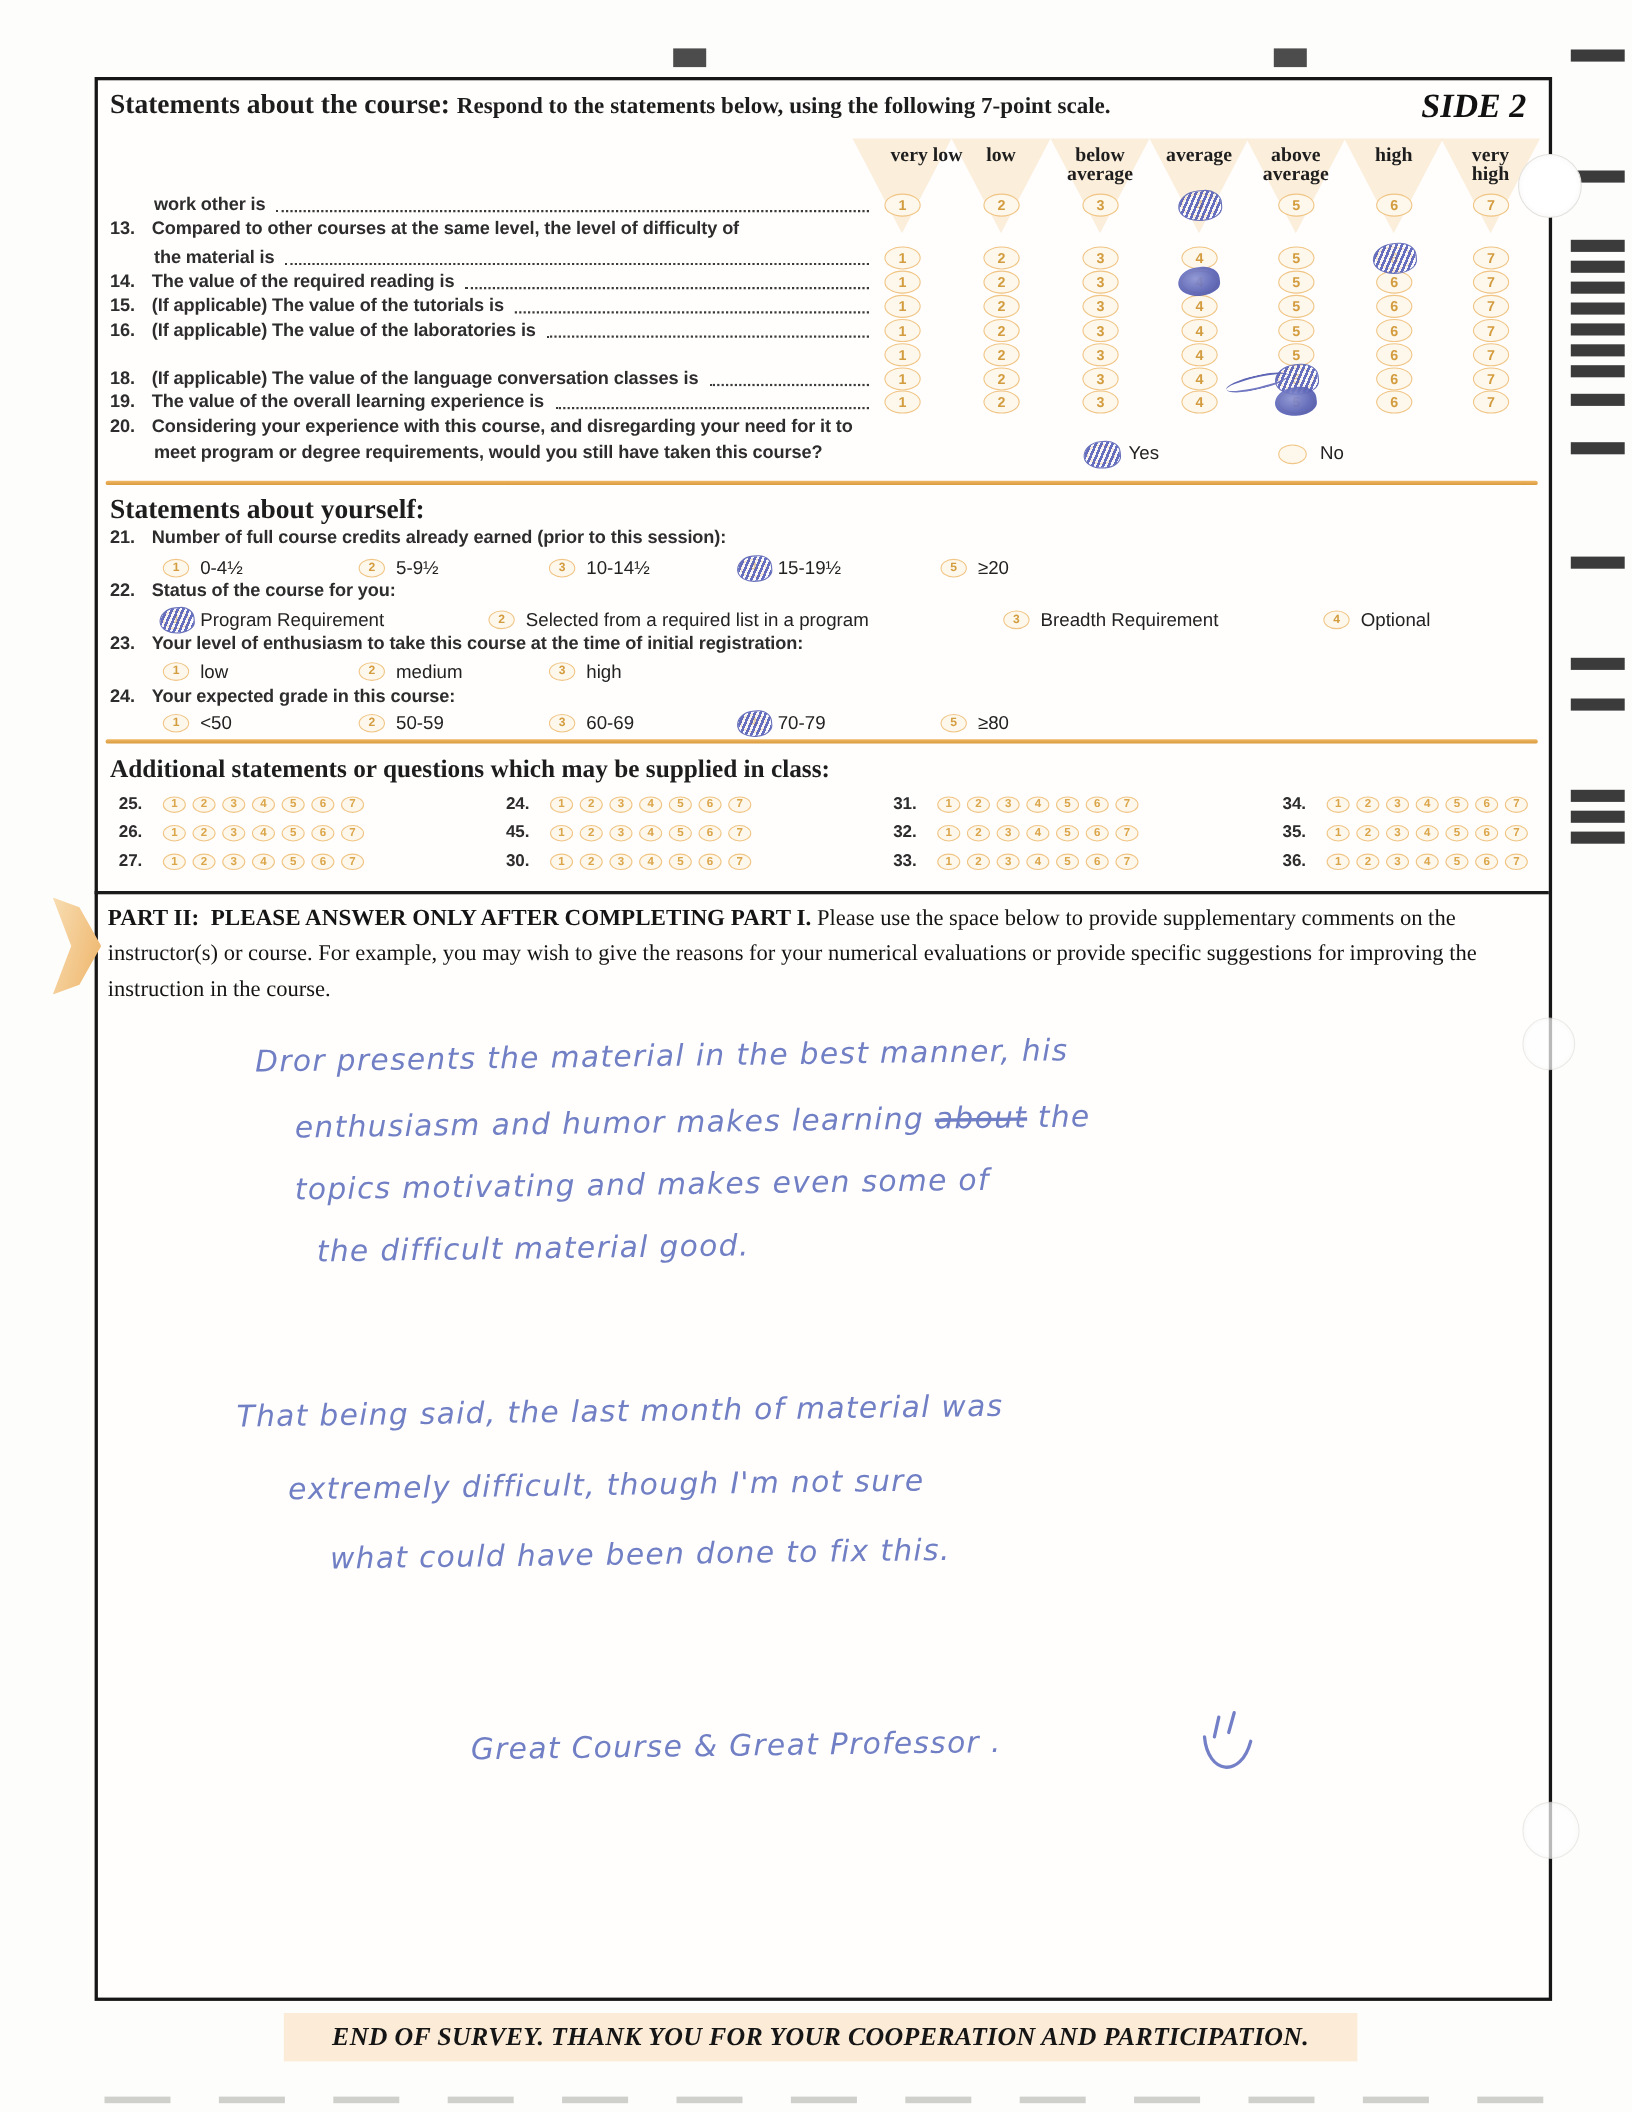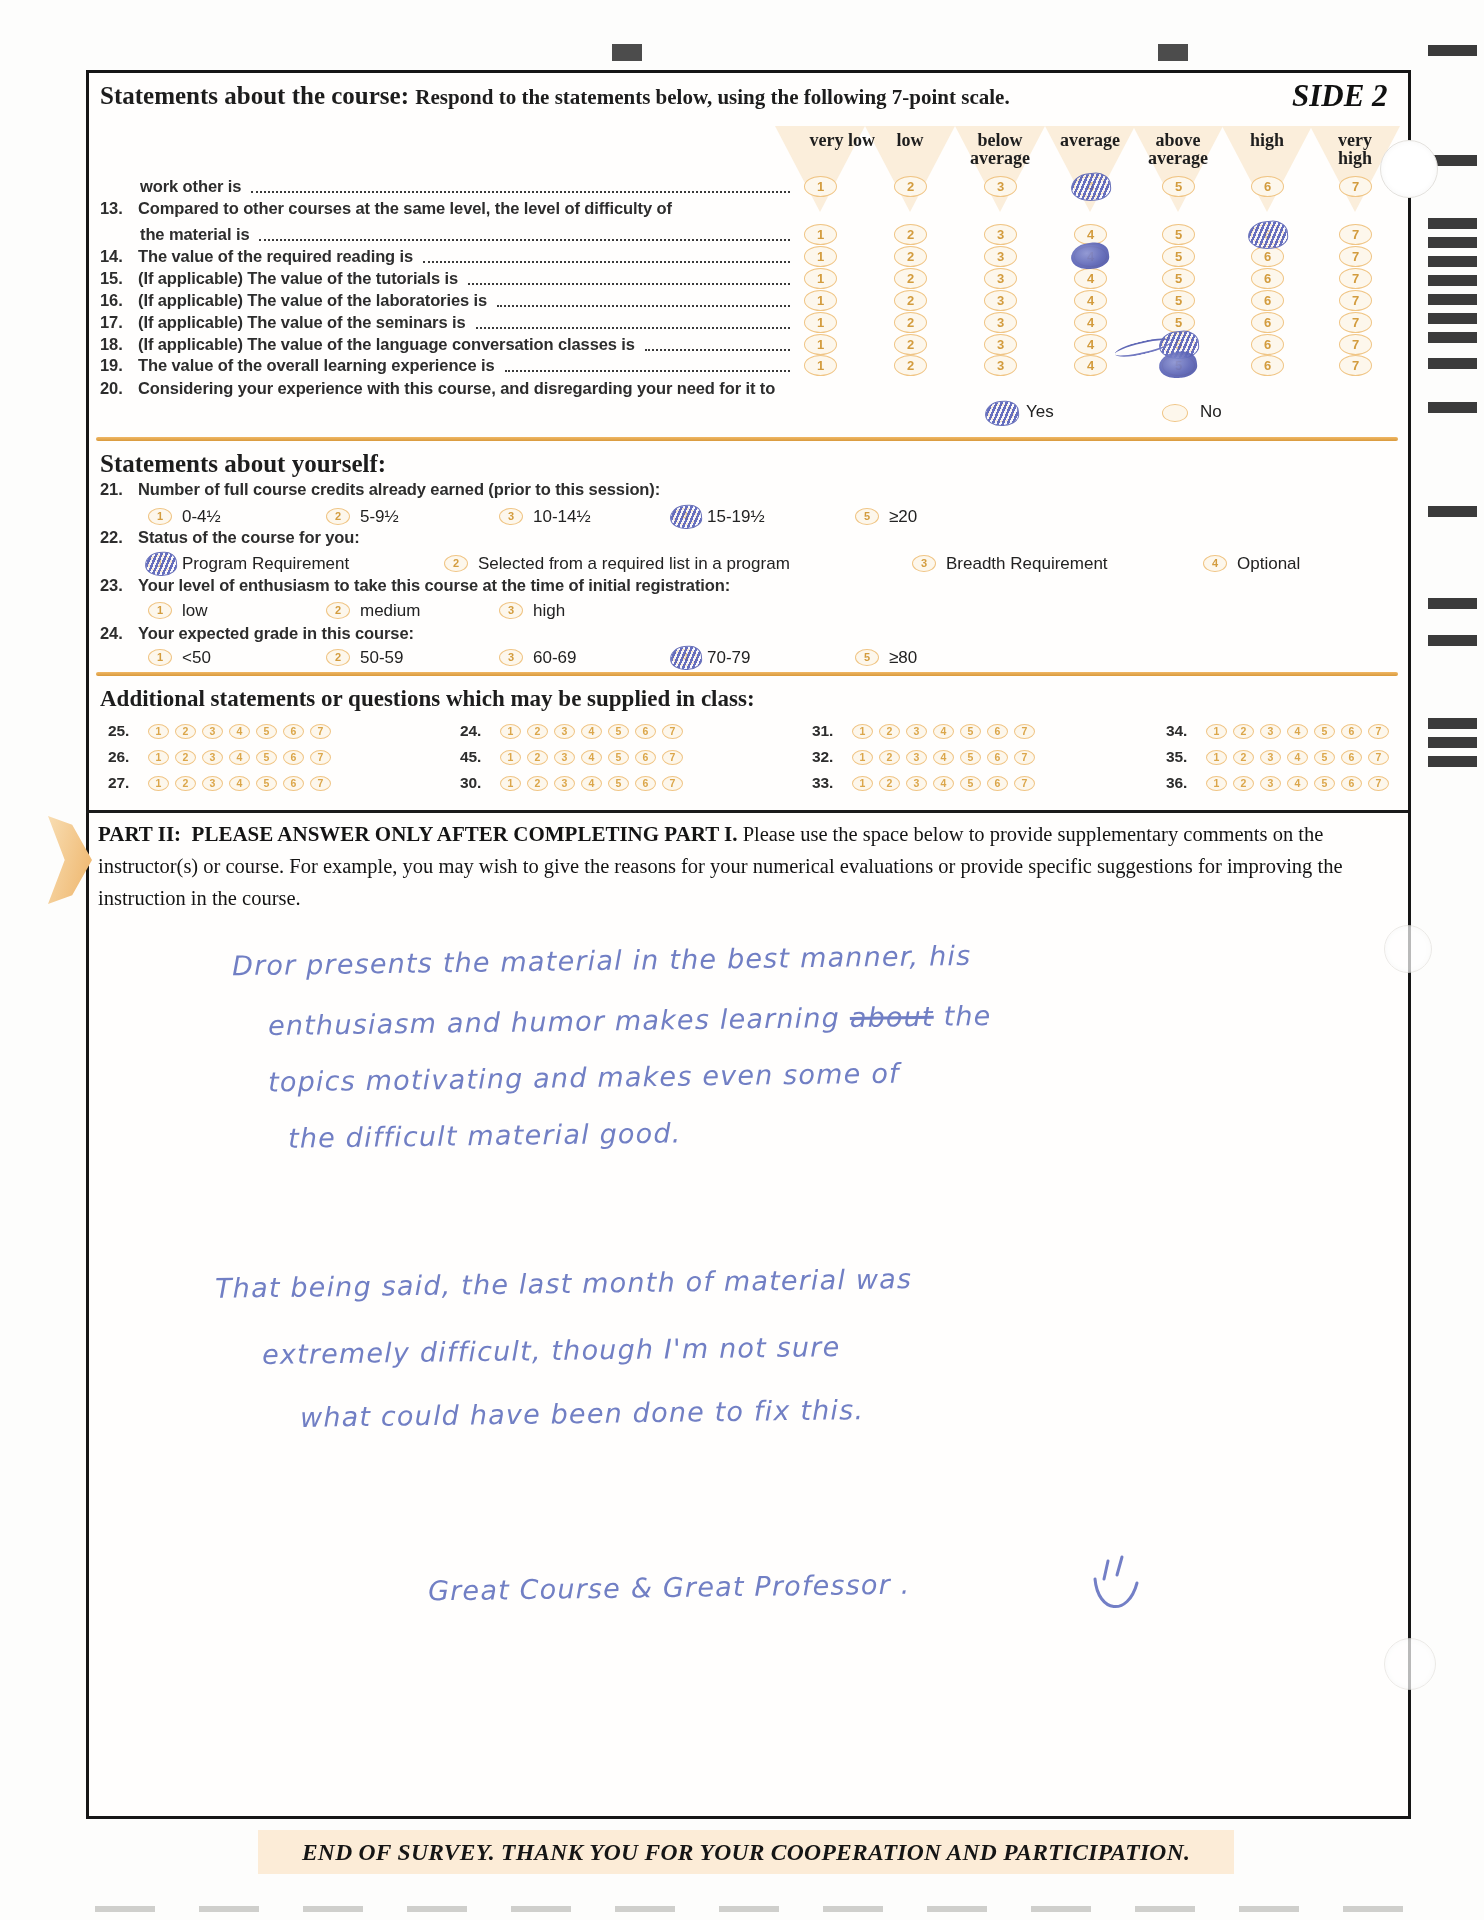--- a/index.html
+++ b/index.html
@@ -71,20 +71,23 @@
     <span>Statements about the course:</span>
     <span style="font-size:21px;">Respond to the statements below, using the following 7-point scale.</span>
   </div>
   <div class="abs side2" style="left:1292px;top:78px;">SIDE 2</div>
 
   <div id="gen-root"></div>
 
   <div class="qline" style="left:100px;top:379px;width:700px;">
     <span class="qnum">20.</span>
     <span>Considering your experience with this course, and disregarding your need for it to</span>
+  </div>
+  <div class="qline" style="left:140px;top:402px;width:700px;">
+    <span>meet program or degree requirements, would you still have taken this course?</span>
   </div>
   <div class="bub med" style="left:988px;top:404px;"></div>
   <div class="mark scribble" style="left:985px;top:401px;width:32px;height:23px;"></div>
   <div class="opt-label" style="left:1026px;top:402px;">Yes</div>
   <div class="bub med" style="left:1162px;top:404px;"></div>
   <div class="opt-label" style="left:1200px;top:402px;">No</div>
 
   <div class="divider" style="left:96px;top:437px;width:1302px;"></div>
 
   <div class="abs serif-head" style="left:100px;top:450px;font-size:25px;">Statements about yourself:</div>
@@ -200,25 +203,20 @@
       <span>(If applicable) The value of the laboratories is</span>
       <span class="leader"></span>
     </div>
     <div class="bub big" style="left: 804px; top: 290px;">1</div>
     <div class="bub big" style="left: 894px; top: 290px;">2</div>
     <div class="bub big" style="left: 984px; top: 290px;">3</div>
     <div class="bub big" style="left: 1074px; top: 290px;">4</div>
     <div class="bub big" style="left: 1162px; top: 290px;">5</div>
     <div class="bub big" style="left: 1251px; top: 290px;">6</div>
     <div class="bub big" style="left: 1339px; top: 290px;">7</div>
-    <div class="qline" style="left: 100px; top: 313px; width: 700px;">
-      <span class="qnum">17.</span>
-      <span>(If applicable) The value of the seminars is</span>
-      <span class="leader"></span>
-    </div>
     <div class="bub big" style="left: 804px; top: 312px;">1</div>
     <div class="bub big" style="left: 894px; top: 312px;">2</div>
     <div class="bub big" style="left: 984px; top: 312px;">3</div>
     <div class="bub big" style="left: 1074px; top: 312px;">4</div>
     <div class="bub big" style="left: 1162px; top: 312px;">5</div>
     <div class="bub big" style="left: 1251px; top: 312px;">6</div>
     <div class="bub big" style="left: 1339px; top: 312px;">7</div>
     <div class="qline" style="left: 100px; top: 335px; width: 700px;">
       <span class="qnum">18.</span>
       <span>(If applicable) The value of the language conversation classes is</span>

